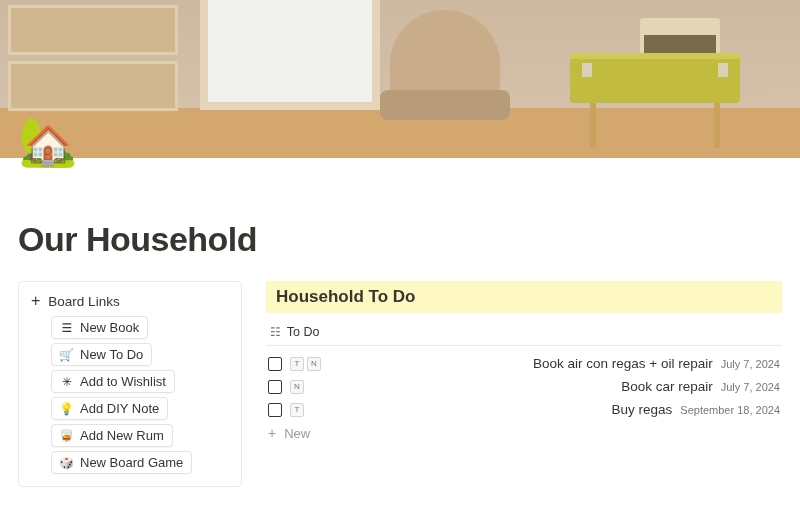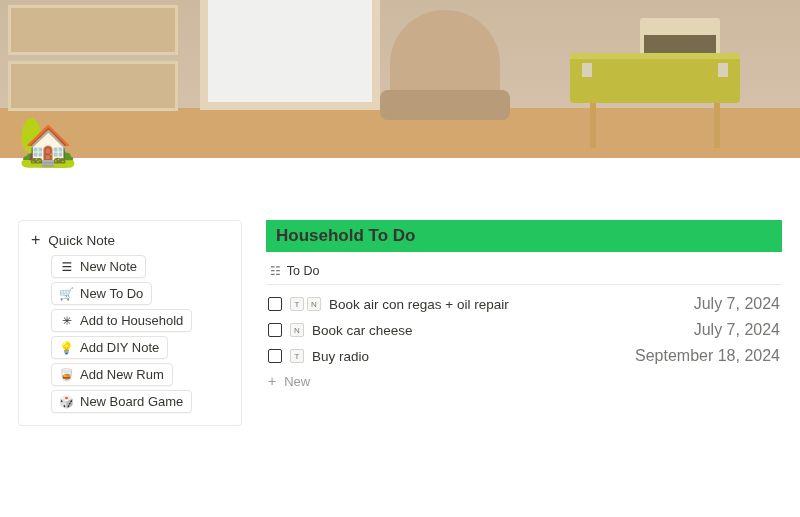--- a/index.html
+++ b/index.html
@@ -154,21 +154,21 @@
       width: 14px;
       display: inline-flex;
       justify-content: center;
       font-size: 12px;
     }
     .main {
       flex: 1;
       min-width: 0;
     }
     .section-title-bar {
-      background: #22c55e;
+      background: #fef9c3;
       padding: 6px 10px;
       font-size: 17px;
       font-weight: 600;
       margin-bottom: 6px;
     }
     .view-tabs {
       display: flex;
       align-items: center;
       gap: 6px;
       font-size: 12.5px;
@@ -213,23 +213,24 @@
       align-items: center;
       justify-content: center;
       color: #787774;
       background: #f7f7f5;
     }
     .todo-title {
       flex: 1;
       white-space: nowrap;
       overflow: hidden;
       text-overflow: ellipsis;
+      text-align: right;
     }
     .todo-date {
-      font-size: 16px;
+      font-size: 11px;
       color: #787774;
       flex-shrink: 0;
     }
     .new-row {
       display: flex;
       align-items: center;
       gap: 8px;
       padding: 4px 2px;
       font-size: 13px;
       color: #9b9a97;
@@ -262,39 +263,40 @@
       <div class="suitcase-clasp" style="right:12px"></div>
     </div>
     <div class="stand-leg" style="left:20px"></div>
     <div class="stand-leg" style="right:20px"></div>
   </div>
 </div>
 
 <div class="page-icon">🏡</div>
 
 <div class="content">
+  <h1 class="page-title">Our Household</h1>
 
   <div class="columns">
     <div class="sidebar">
       <div class="ql-header">
         <span class="plus">+</span>
-        <span>Quick Note</span>
+        <span>Board Links</span>
       </div>
       <div class="ql-list" id="ql-list">
           <div class="ql-item">
             <span class="ico">☰</span>
-            <span>New Note</span>
+            <span>New Book</span>
           </div>
           <div class="ql-item">
             <span class="ico">🛒</span>
             <span>New To Do</span>
           </div>
           <div class="ql-item">
             <span class="ico">✳</span>
-            <span>Add to Household</span>
+            <span>Add to Wishlist</span>
           </div>
           <div class="ql-item">
             <span class="ico">💡</span>
             <span>Add DIY Note</span>
           </div>
           <div class="ql-item">
             <span class="ico">🥃</span>
             <span>Add New Rum</span>
           </div>
           <div class="ql-item">
@@ -318,29 +320,29 @@
               <div class="tag">N</div>
             </div>
             <div class="todo-title">Book air con regas + oil repair</div>
             <div class="todo-date">July 7, 2024</div>
           </div>
           <div class="todo-row">
             <div class="checkbox"></div>
             <div class="tags">
               <div class="tag">N</div>
             </div>
-            <div class="todo-title">Book car cheese</div>
+            <div class="todo-title">Book car repair</div>
             <div class="todo-date">July 7, 2024</div>
           </div>
           <div class="todo-row">
             <div class="checkbox"></div>
             <div class="tags">
               <div class="tag">T</div>
             </div>
-            <div class="todo-title">Buy radio</div>
+            <div class="todo-title">Buy regas</div>
             <div class="todo-date">September 18, 2024</div>
           </div>
         </div>
       <div class="new-row">
         <span class="plus">+</span>
         <span>New</span>
       </div>
     </div>
   </div>
 

